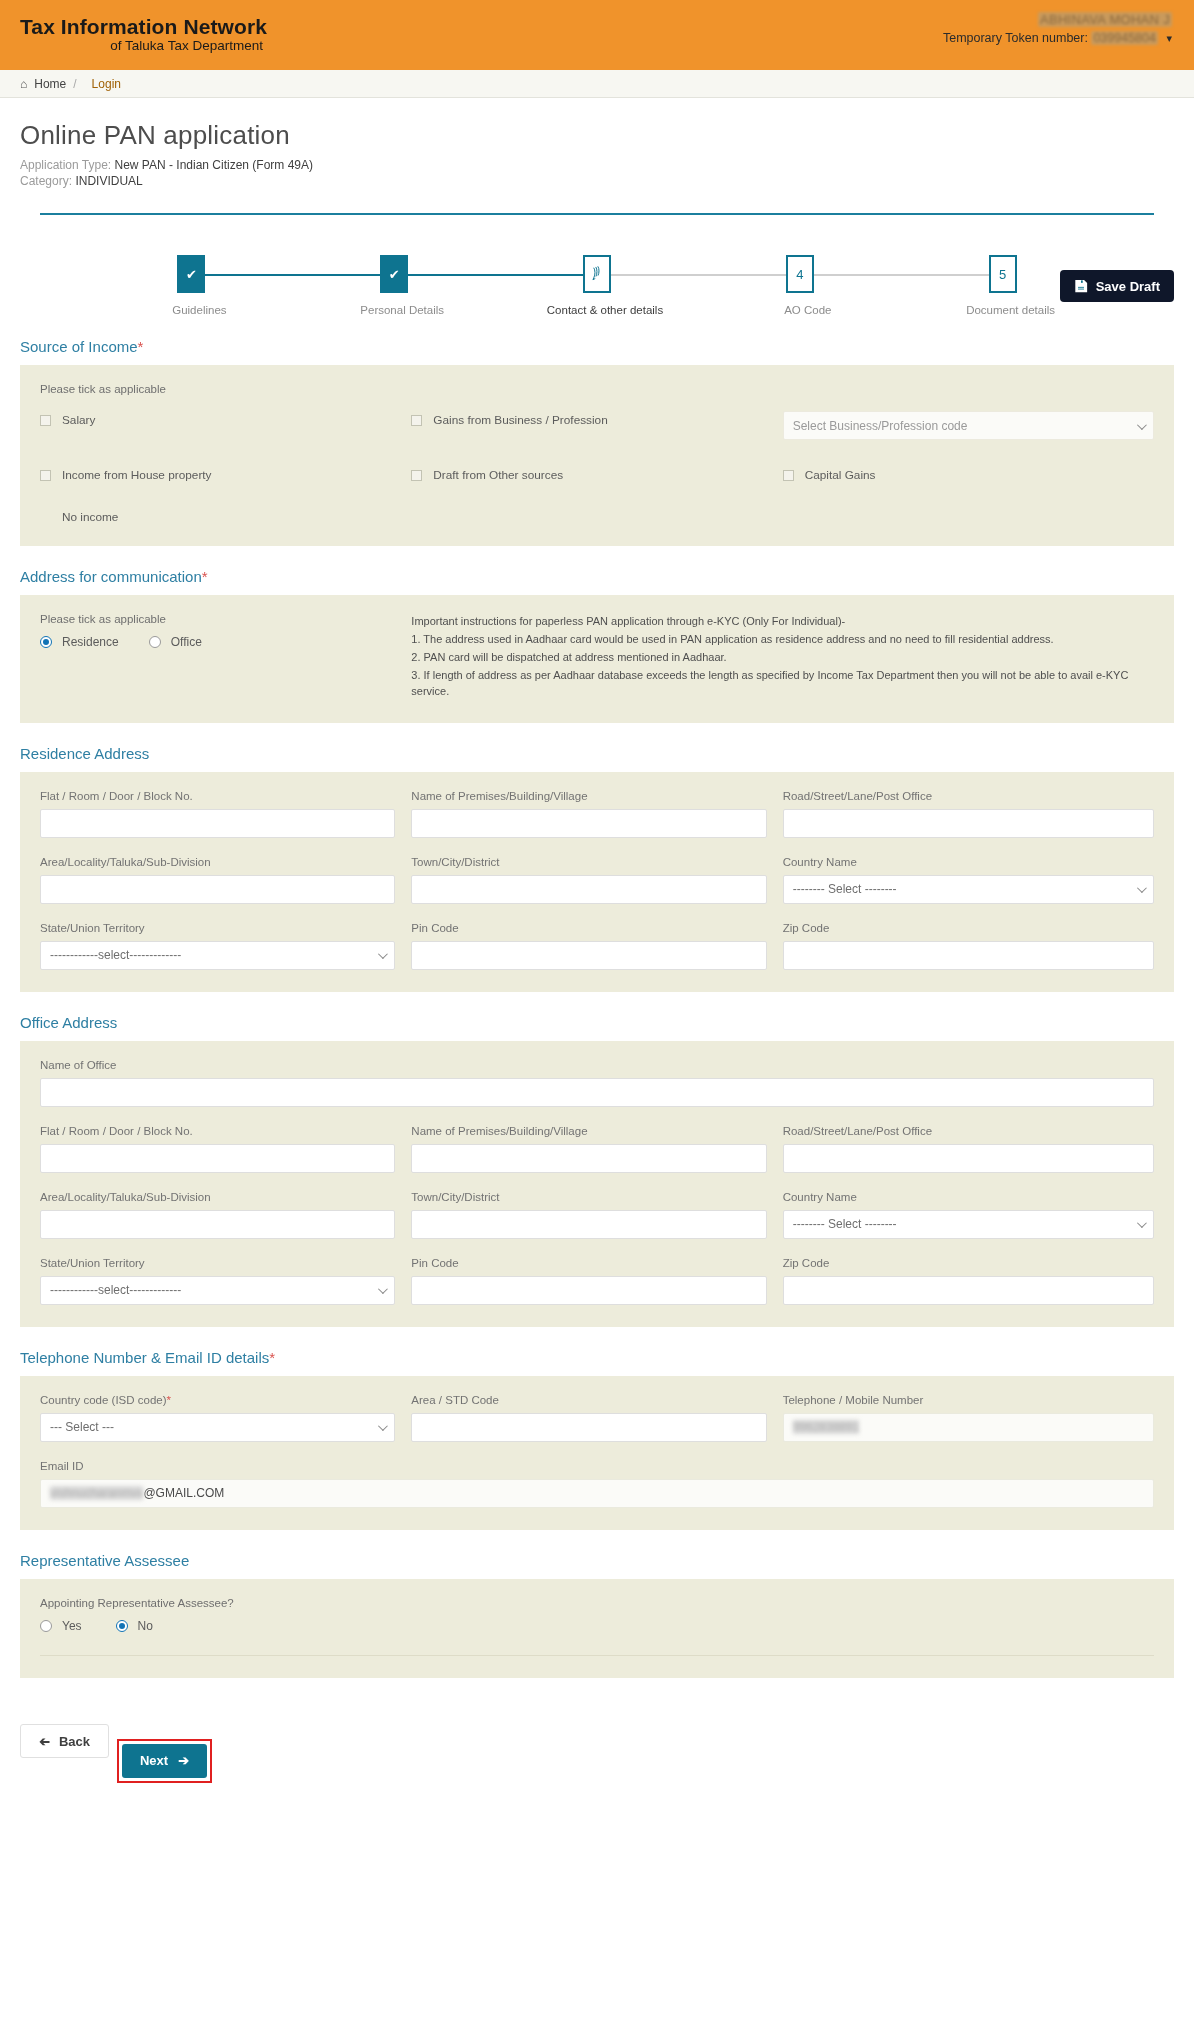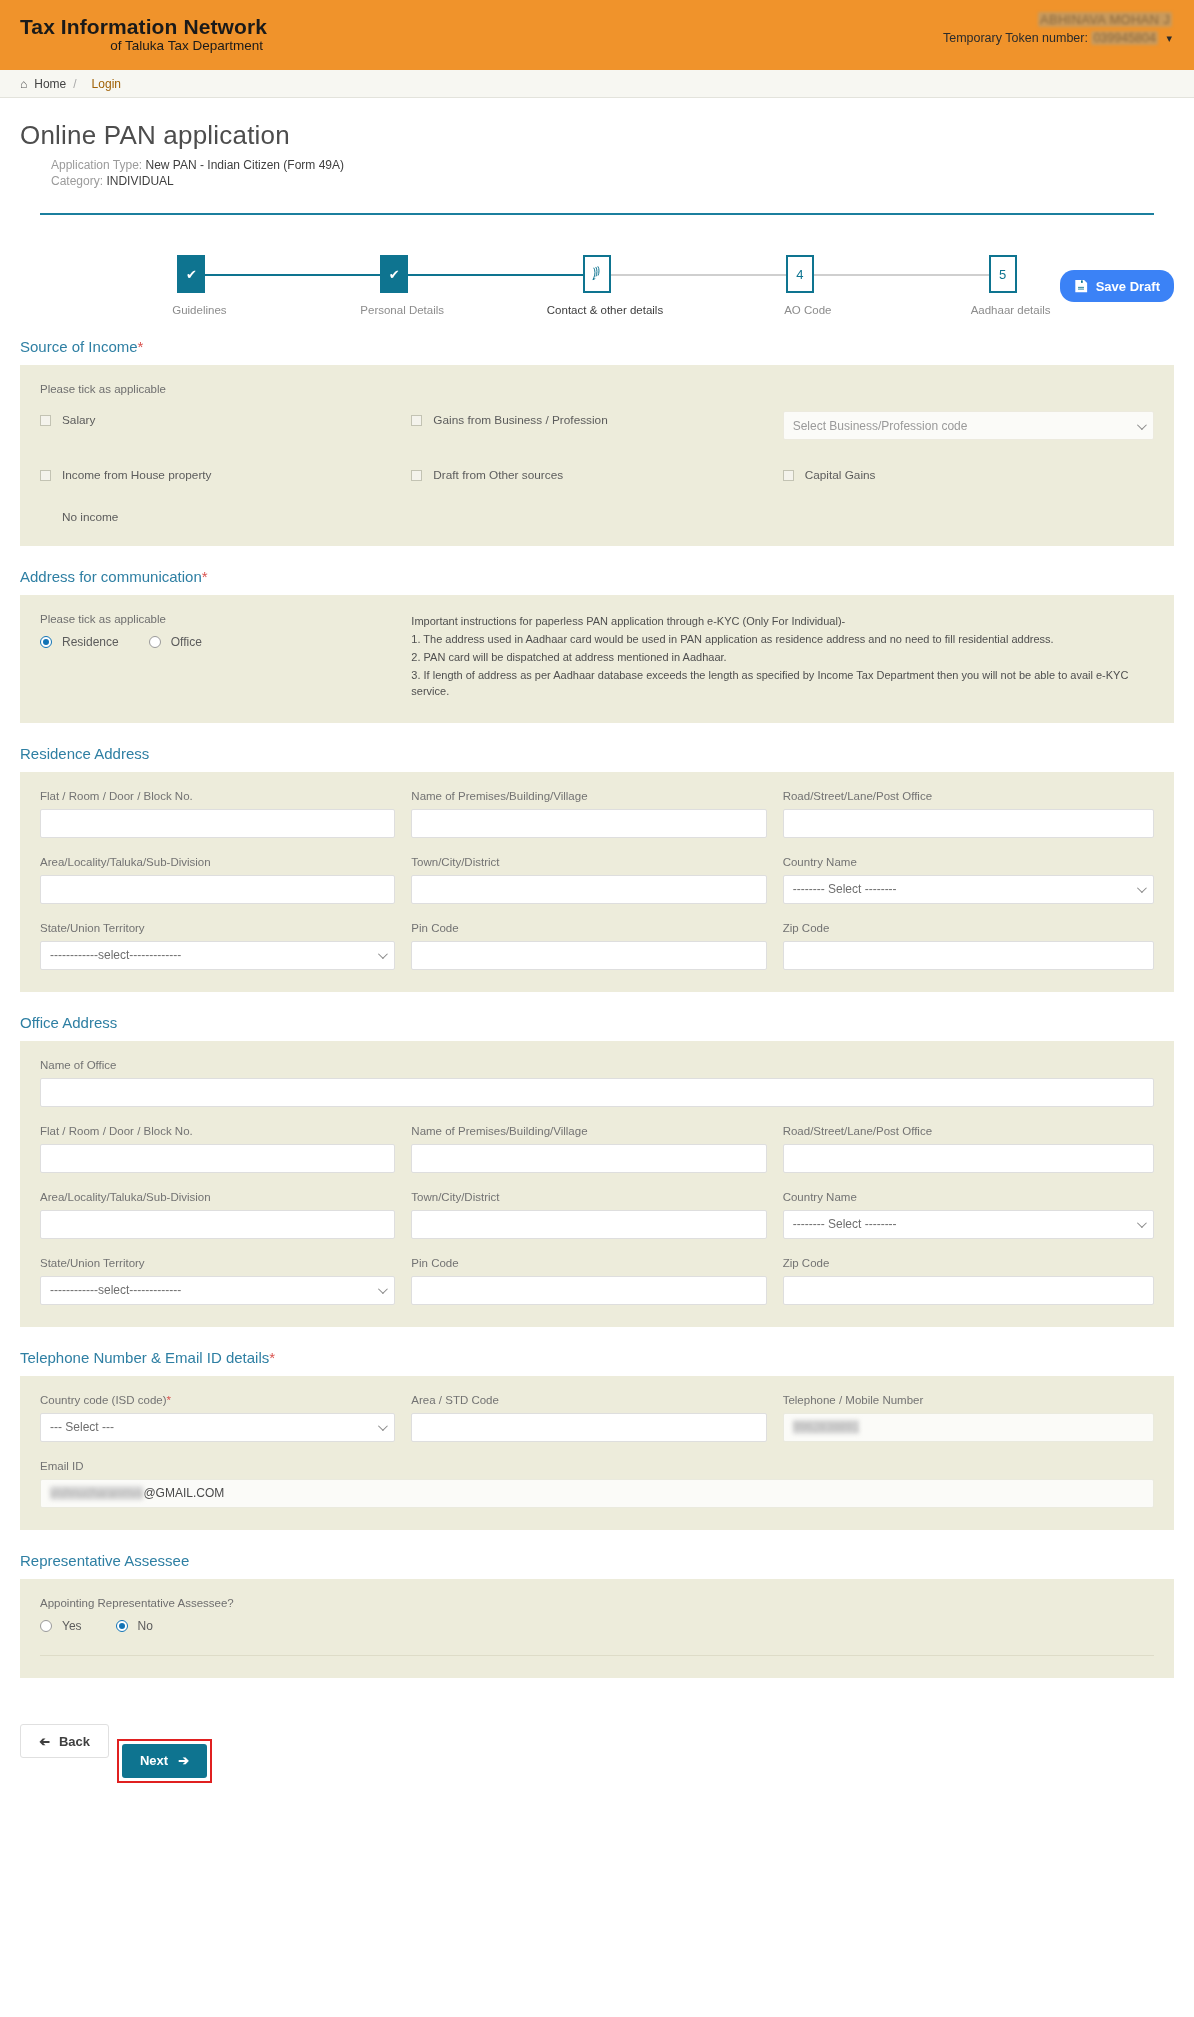--- a/index.html
+++ b/index.html
@@ -75,31 +75,31 @@
     padding:22px 20px 0 20px;
     position:relative;
   }
   h1.pagetitle{
     margin:0;
     font-size:26px;
     font-weight:normal;
     color:#4d4d4d;
     letter-spacing:.2px;
   }
-  .meta{ margin-top:6px; font-size:12px; line-height:1.35;margin-left:31px; }
+  .meta{ margin-top:6px; font-size:12px; line-height:1.35; }
   .meta .k{ color:#9b9b9b; }
   .meta .v{ color:#3f3f3f; }
   .savedraft{
     position:absolute;
     right:20px;
     top:172px;
-    background:#3b82f6;
+    background:#0f172a;
     color:#fff;
     border:none;
-    border-radius:14px;
+    border-radius:4px;
     height:30px;
     padding:16px 14px;
     font-size:13px;
     font-weight:bold;
     display:flex;
     align-items:center;
     gap:8px;
     cursor:pointer;
     font-family:"Liberation Sans", sans-serif;
   }
@@ -412,21 +412,21 @@
       <span>4</span>
     </div>
     <div class="steplabel">AO Code</div>
   </div>
 
   <div class="step">
     <div class="line"></div>
     <div class="box idle">
       <span>5</span>
     </div>
-    <div class="steplabel">Aadhaar details</div>
+    <div class="steplabel">Document details</div>
   </div>
 </div>
 
 <div class="sechead">
   <span>Source of Income</span><span class="req">*</span>
 </div>
 <div class="panel">
   <div class="hint">Please tick as applicable</div>
   <div class="income-grid">
     <div class="r">

